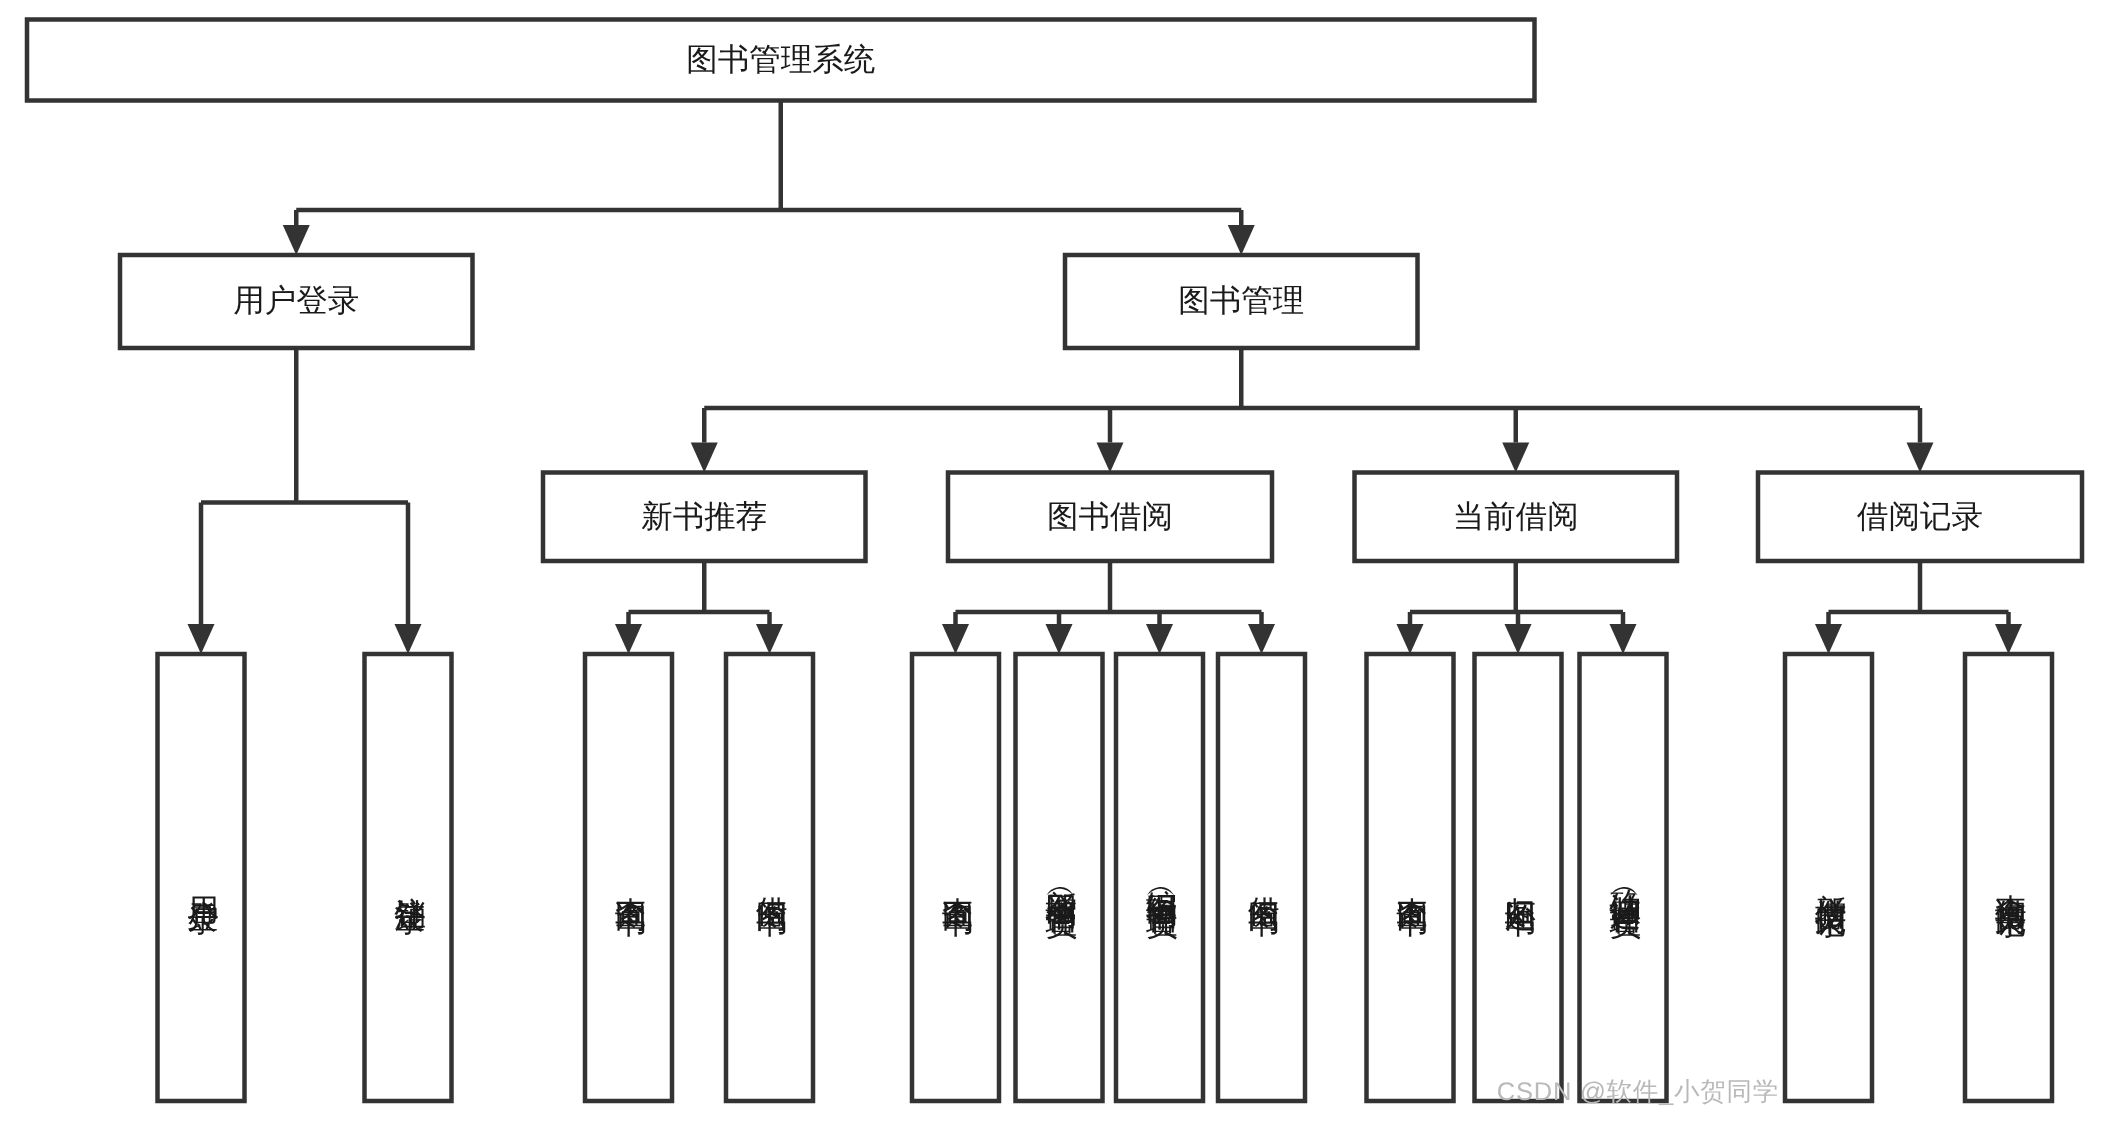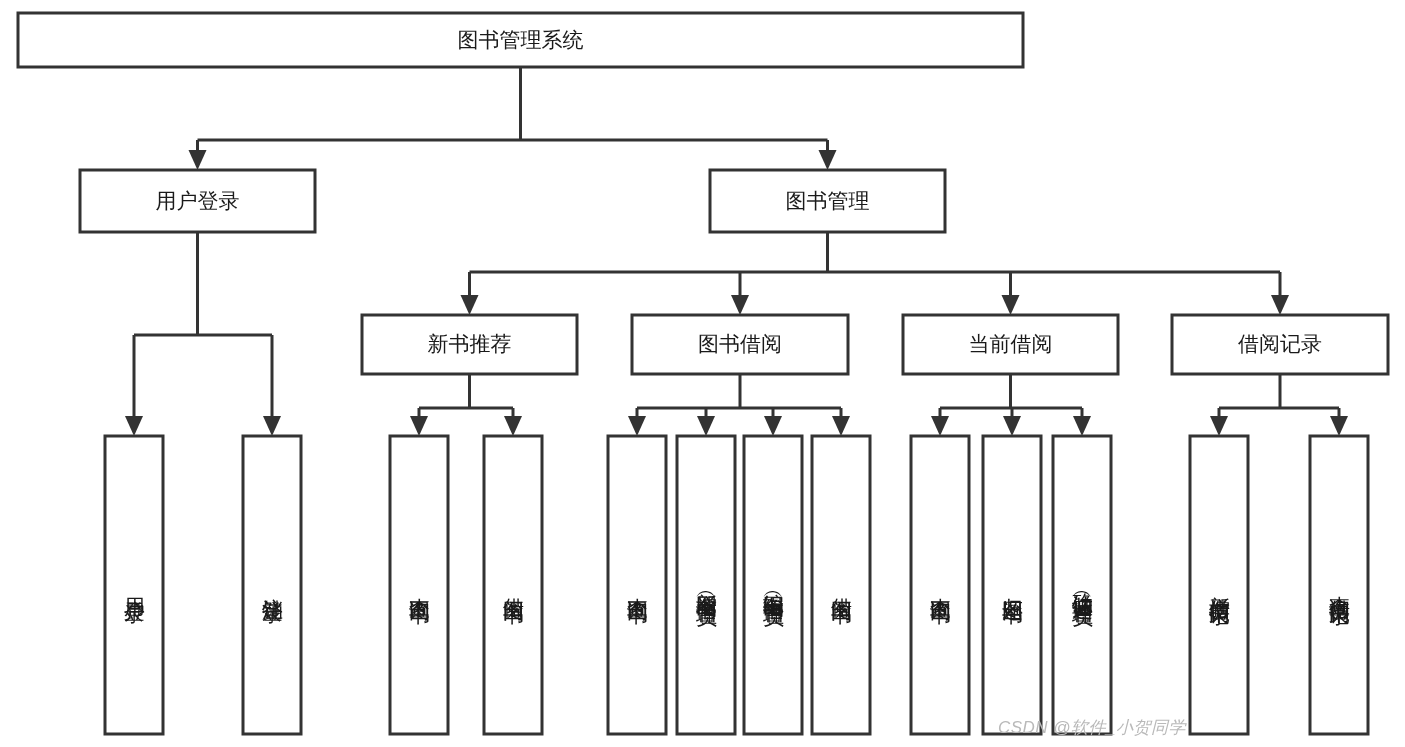--- a/index.html
+++ b/index.html
@@ -67,21 +67,20 @@
   }
   .watermark {
     position: absolute;
     right: 8px;
     bottom: 8px;
     font-family: "Liberation Sans", sans-serif;
     font-size: 17px;
     color: #b9b9b9;
     letter-spacing: 0.5px;
     user-select: none;
-    font-style: italic;
   }
 </style>
 </head>
 <body>
 
 <div id="diagram-root">
 
   <svg id="flow" viewBox="0 0 1405 747">
     <g id="connectors">
         <line x1="520.5" y1="67" x2="520.5" y2="140" class="conn"></line>

